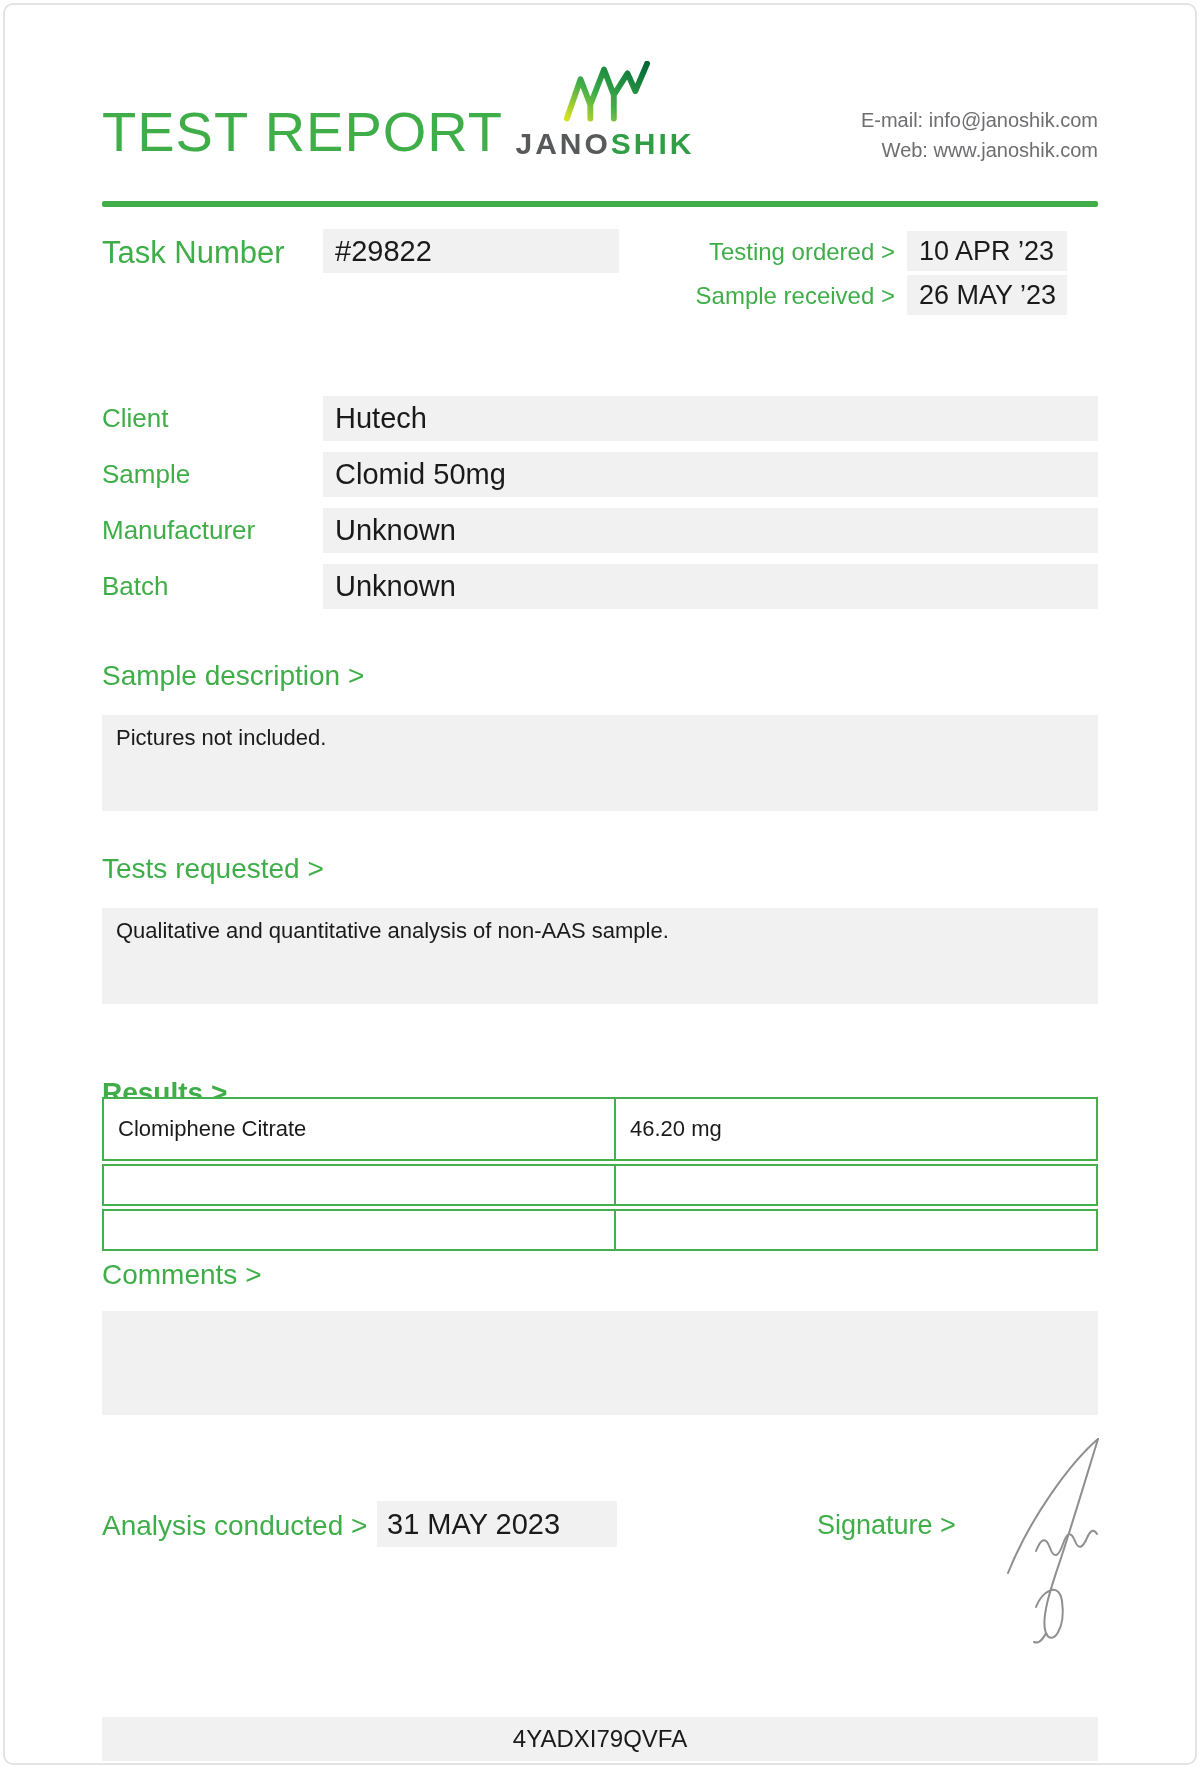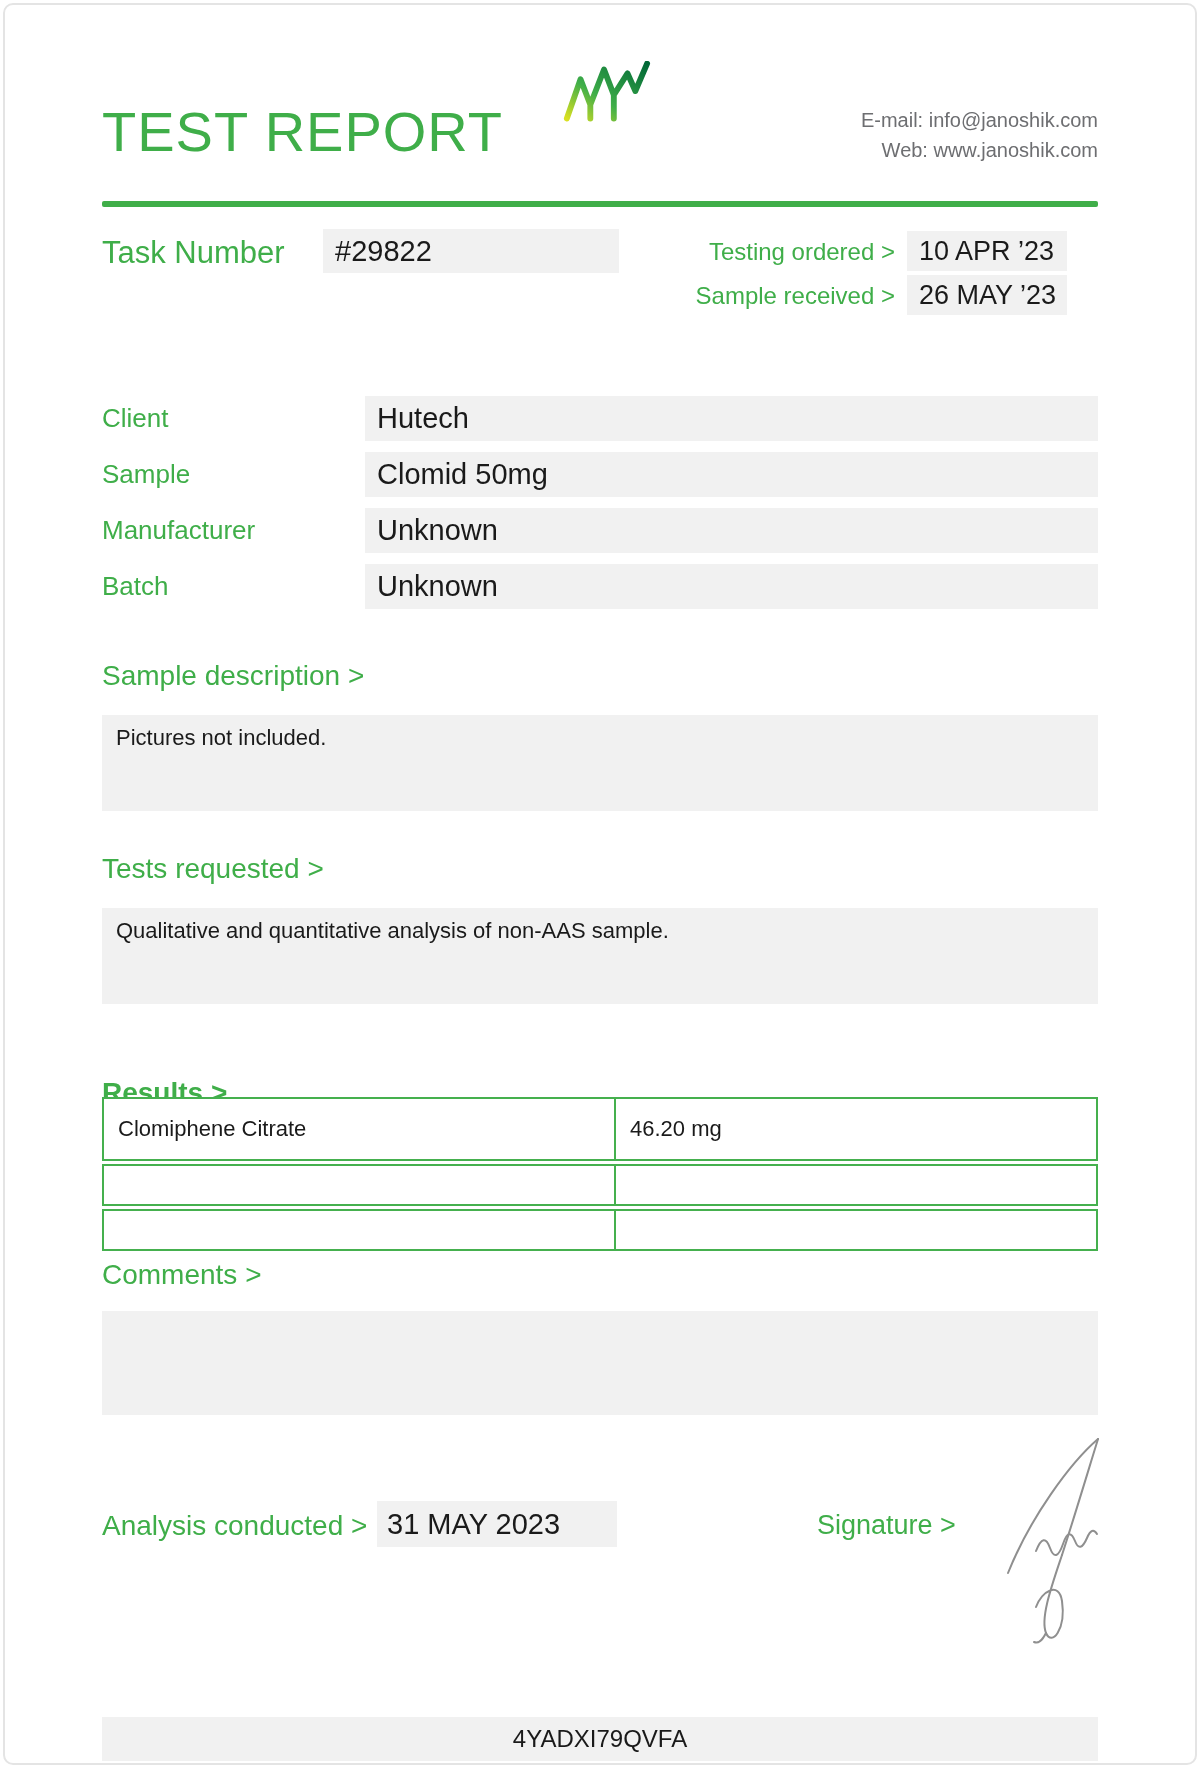--- a/index.html
+++ b/index.html
@@ -30,21 +30,21 @@
   .task-box { left: 318px; top: 224px; width: 296px; height: 44px; font-size: 29px; line-height: 44px; padding-left: 12px; }
 
   .date-label { right: 300px; font-size: 24px; color: #3fae49; text-align: right; }
   .date-label-1 { top: 233px; }
   .date-label-2 { top: 277px; }
   .date-box { left: 902px; width: 160px; height: 40px; font-size: 27px; line-height: 40px; padding-left: 12px; }
   .date-box-1 { top: 226px; }
   .date-box-2 { top: 270px; }
 
   .info-label { left: 97px; width: 210px; font-size: 26px; color: #3fae49; line-height: 45px; }
-  .info-box { left: 318px; right: 97px; height: 45px; font-size: 29px; line-height: 45px; padding-left: 12px; margin-left: 42px; }
+  .info-box { left: 318px; right: 97px; height: 45px; font-size: 29px; line-height: 45px; padding-left: 12px; }
   .ir0 { top: 391px; } .ir1 { top: 447px; } .ir2 { top: 503px; } .ir3 { top: 559px; }
 
   .section-heading { left: 97px; font-size: 28px; color: #3fae49; }
   .h-desc { top: 655px; }
   .h-req  { top: 848px; }
   .h-res  { top: 1072px; font-weight: bold; }
   .h-com  { top: 1254px; }
 
   .content-box { left: 97px; right: 97px; font-size: 22px; padding: 10px 14px; }
   .box-desc { top: 710px; height: 96px; }
@@ -78,20 +78,23 @@
     <svg class="logo-icon" width="92" height="64" viewBox="0 0 94 64">
       <defs>
         <linearGradient id="lg" x1="0" y1="1" x2="1" y2="0">
           <stop offset="0" stop-color="#d9e021"></stop>
           <stop offset="0.4" stop-color="#3fae49"></stop>
           <stop offset="1" stop-color="#006837"></stop>
         </linearGradient>
       </defs>
       <path fill="none" stroke="url(#lg)" stroke-width="6" stroke-linecap="round" stroke-linejoin="round" d="M8,58 L22,18 L32,44 L32,58 M32,44 L46,8 L56,34 L56,58 M56,34 L70,12 L78,30 L90,2"></path>
     </svg>
+    <div class="logo-text">
+      <span class="dark">JANO</span><span class="grn">SHIK</span>
+    </div>
   </div>
 
   <div class="abs contact">
     <div>E-mail: info@janoshik.com</div>
     <div>Web: www.janoshik.com</div>
   </div>
 
   <div class="abs divider"></div>
 
   <div class="abs task-label green">Task Number</div>

